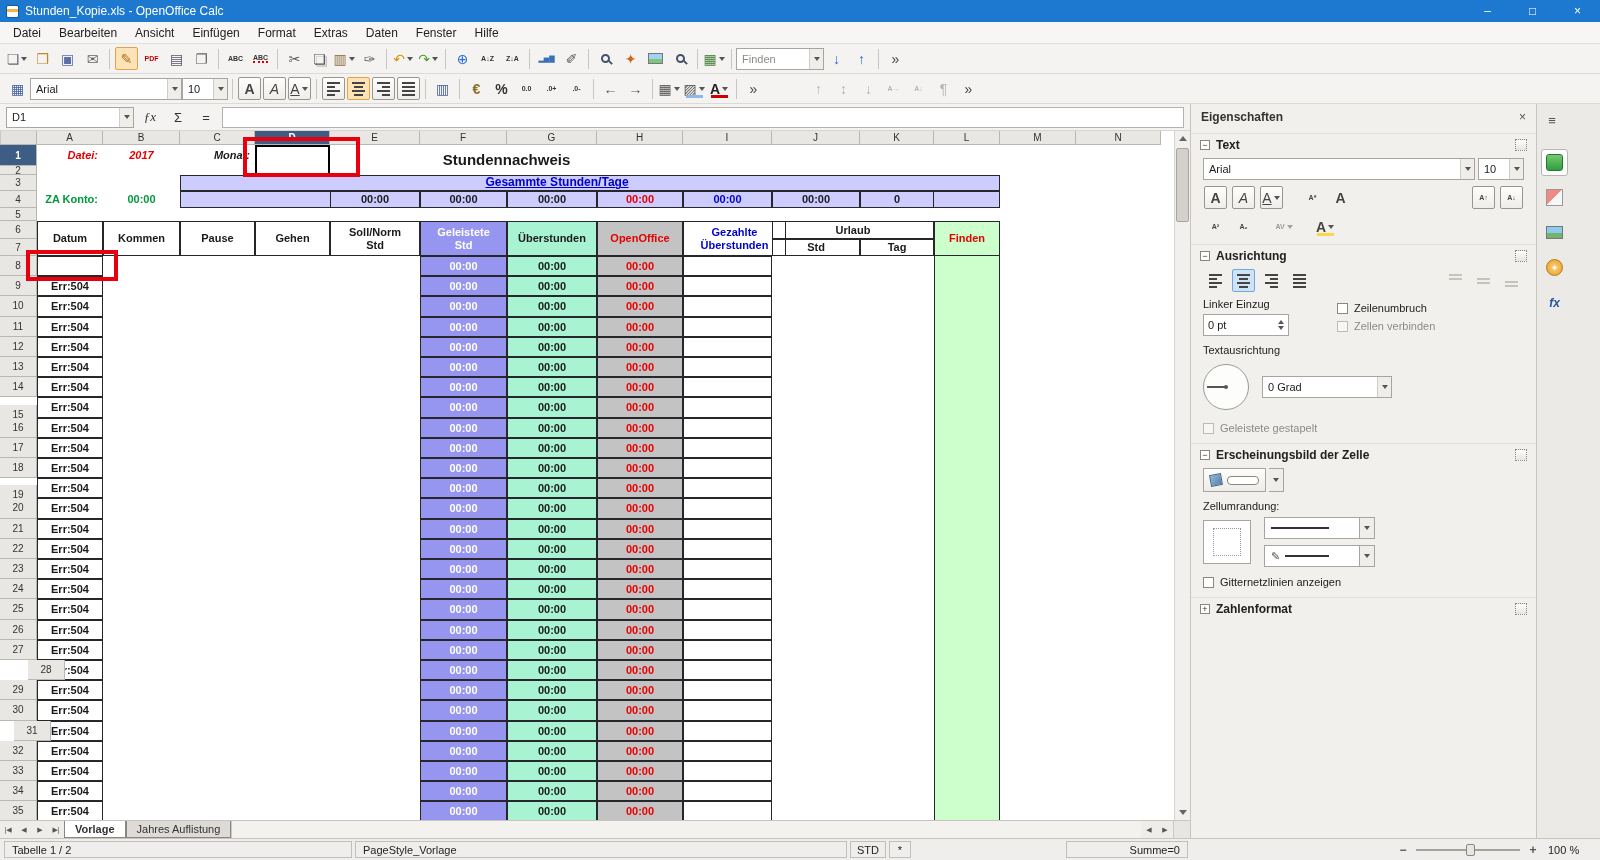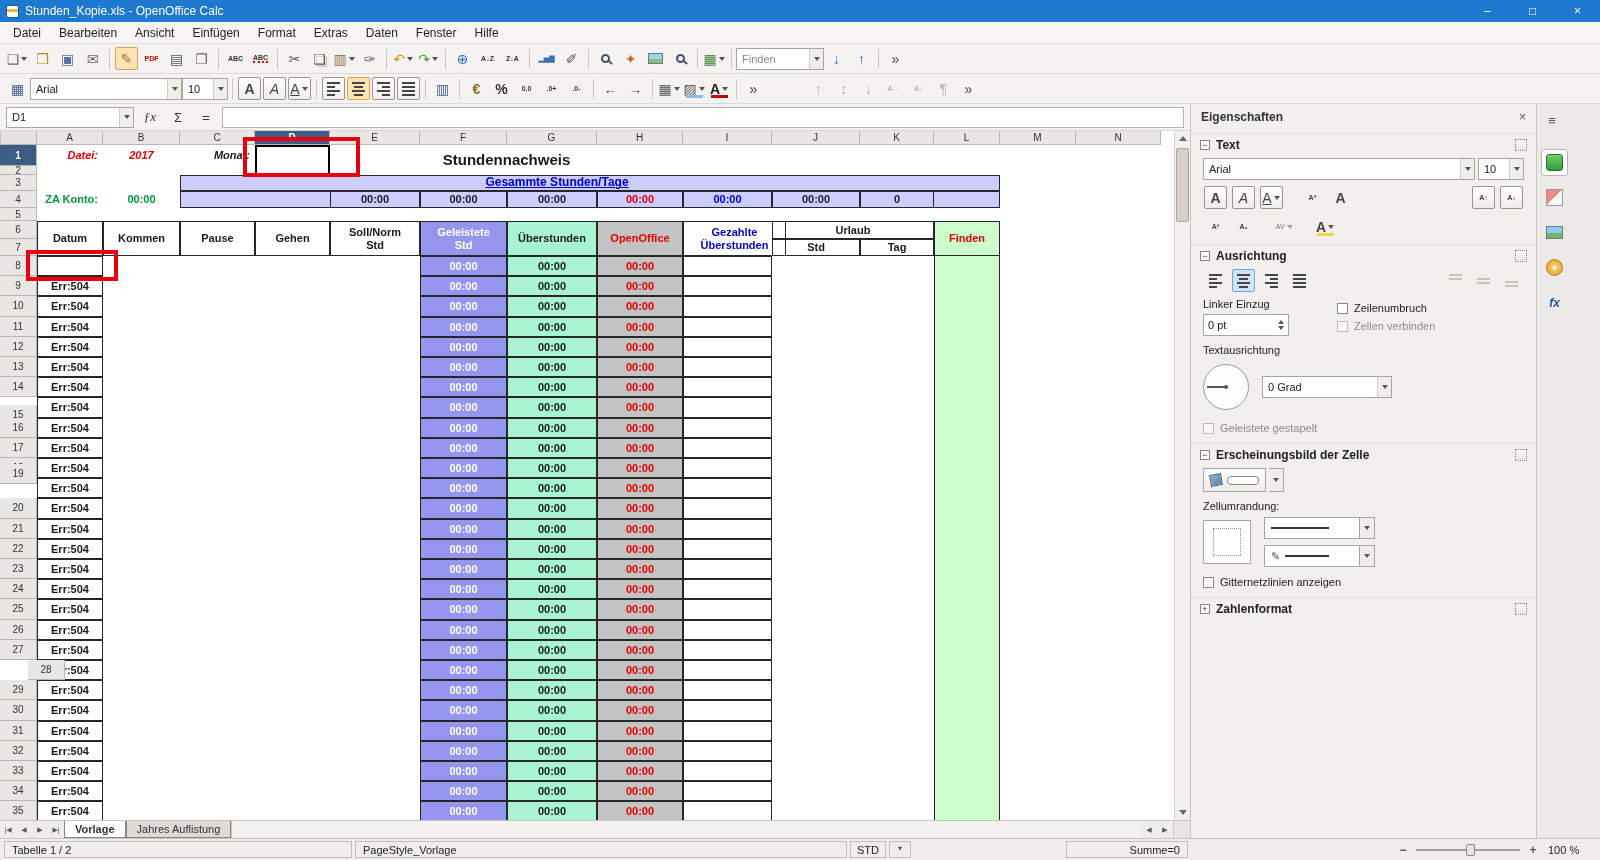--- a/index.html
+++ b/index.html
@@ -461,33 +461,33 @@
             <div class="gc hdr" style="left: 0px; top: 145.2px; width: 37px; height: 20.2px;">9</div>
             <div class="gc hdr" style="left: 0px; top: 165.4px; width: 37px; height: 20.2px;">10</div>
             <div class="gc hdr" style="left: 0px; top: 185.6px; width: 37px; height: 20.2px;">11</div>
             <div class="gc hdr" style="left: 0px; top: 205.8px; width: 37px; height: 20.2px;">12</div>
             <div class="gc hdr" style="left: 0px; top: 226px; width: 37px; height: 20.2px;">13</div>
             <div class="gc hdr" style="left: 0px; top: 246.2px; width: 37px; height: 20.2px;">14</div>
             <div class="gc hdr" style="left: 0px; top: 266.4px; width: 37px; height: 20.2px; margin-top: 8px;">15</div>
             <div class="gc hdr" style="left: 0px; top: 286.6px; width: 37px; height: 20.2px;">16</div>
             <div class="gc hdr" style="left: 0px; top: 306.8px; width: 37px; height: 20.2px;">17</div>
             <div class="gc hdr" style="left: 0px; top: 327px; width: 37px; height: 20.2px;">18</div>
-            <div class="gc hdr" style="left: 0px; top: 333px; width: 37px; height: 20.2px;">19</div>
+            <div class="gc hdr" style="left: 0px; top: 354px; width: 37px; height: 20.2px;">19</div>
             <div class="gc hdr" style="left: 0px; top: 367.4px; width: 37px; height: 20.2px;">20</div>
             <div class="gc hdr" style="left: 0px; top: 387.6px; width: 37px; height: 20.2px;">21</div>
             <div class="gc hdr" style="left: 0px; top: 407.8px; width: 37px; height: 20.2px;">22</div>
             <div class="gc hdr" style="left: 0px; top: 428px; width: 37px; height: 20.2px;">23</div>
             <div class="gc hdr" style="left: 0px; top: 448.2px; width: 37px; height: 20.2px;">24</div>
             <div class="gc hdr" style="left: 0px; top: 468.4px; width: 37px; height: 20.2px;">25</div>
             <div class="gc hdr" style="left: 0px; top: 488.6px; width: 37px; height: 20.2px;">26</div>
             <div class="gc hdr" style="left: 0px; top: 508.8px; width: 37px; height: 20.2px;">27</div>
             <div class="gc hdr" style="left: 0px; top: 529px; width: 37px; height: 20.2px; margin-left: 28px;">28</div>
             <div class="gc hdr" style="left: 0px; top: 549.2px; width: 37px; height: 20.2px;">29</div>
             <div class="gc hdr" style="left: 0px; top: 569.4px; width: 37px; height: 20.2px;">30</div>
-            <div class="gc hdr" style="left: 0px; top: 589.6px; width: 37px; height: 20.2px;">31</div>
+            <div class="gc hdr" style="left: 14px; top: 589.6px; width: 37px; height: 20.2px;">31</div>
             <div class="gc hdr" style="left: 0px; top: 609.8px; width: 37px; height: 20.2px;">32</div>
             <div class="gc hdr" style="left: 0px; top: 630px; width: 37px; height: 20.2px;">33</div>
             <div class="gc hdr" style="left: 0px; top: 650.2px; width: 37px; height: 20.2px;">34</div>
             <div class="gc hdr" style="left: 0px; top: 670.4px; width: 37px; height: 20.2px;">35</div>
             <div class="gc red b it jr" style="left: 37px; top: 14px; width: 66px; height: 21px;">Datei:</div>
             <div class="gc red b it" style="left: 103px; top: 14px; width: 77px; height: 21px;">2017</div>
             <div class="gc b it jr" style="left: 180px; top: 14px; width: 75px; height: 21px;">Monat:</div>
             <div class="gc title-cell" style="left: 330px; top: 14px; width: 353px; height: 30px;">Stundennachweis</div>
             <div class="gc band" style="left: 180px; top: 44px; width: 820px; height: 16px;"></div>
             <div class="gc bandtitle" style="left: 180px; top: 44px; width: 754px; height: 16px;">Gesammte Stunden/Tage</div>

